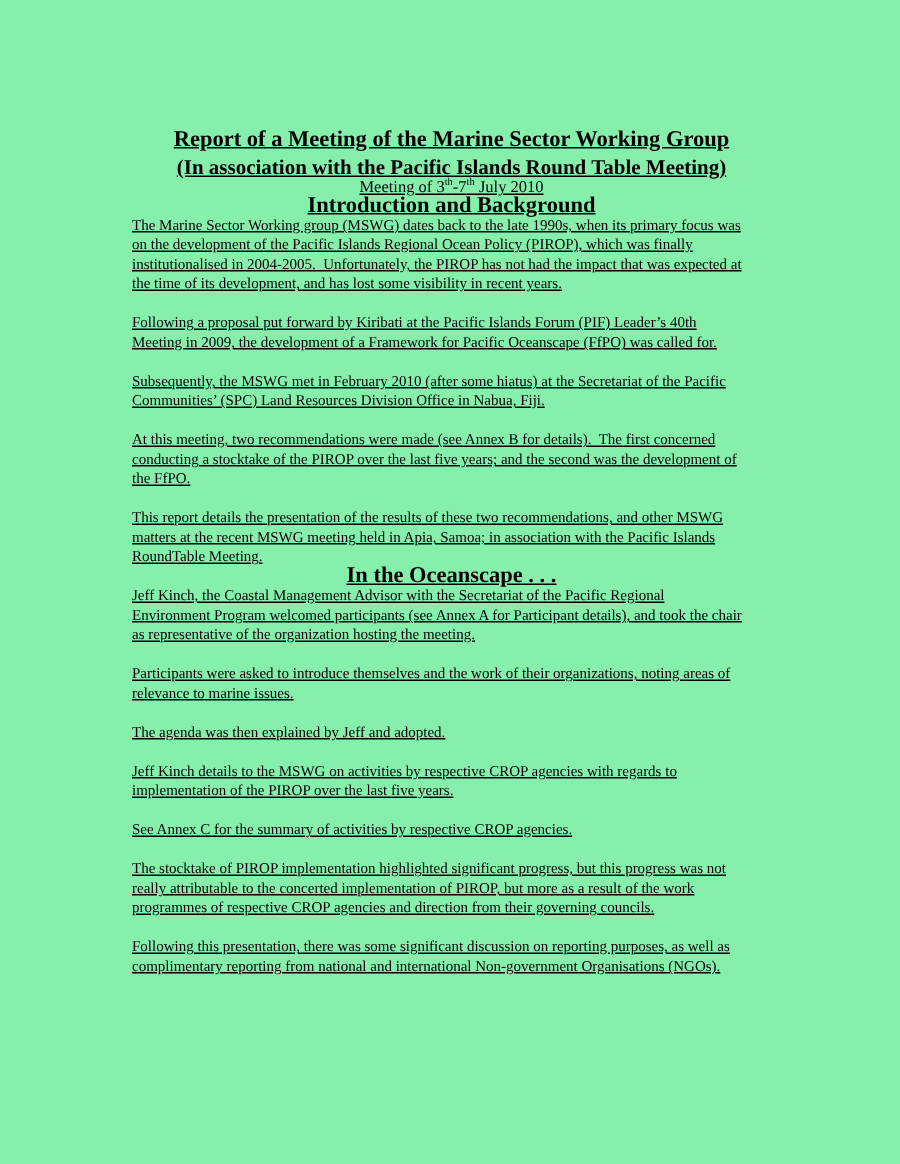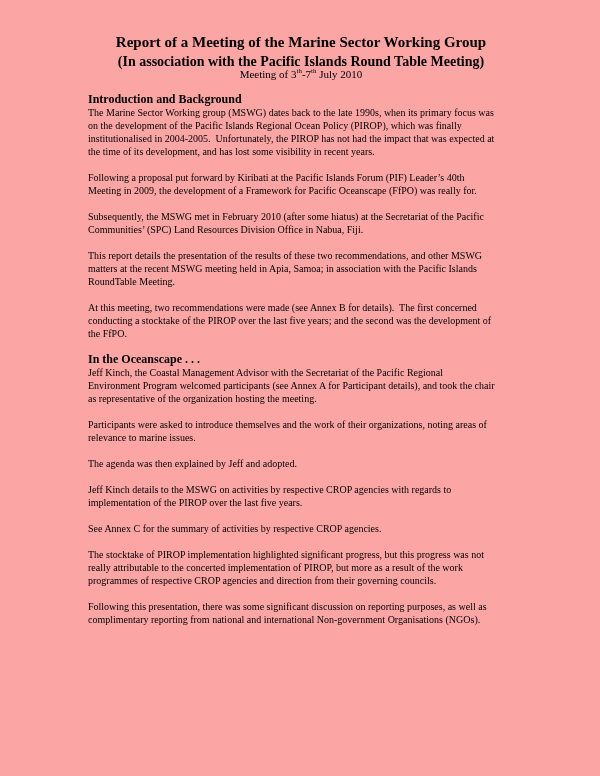--- a/index.html
+++ b/index.html
@@ -9,22 +9,23 @@
   }
   body {
     height: 776px;
     overflow: hidden;
     font-family: "Liberation Serif", "DejaVu Serif", serif;
     color: #000000;
   }
   .page {
     width: 600px;
     height: 776px;
-    background: #fca5a5;
-    padding: 33px 86px 0 88px;
+    background: #86efac;
+    padding: 84px 86px 0 88px;
+    text-decoration: underline;
   }
   .doc-title {
     text-align: center;
     font-weight: bold;
     font-size: 15px;
     line-height: 18px;
   }
   .doc-subtitle {
     text-align: center;
     font-weight: bold;
@@ -37,23 +38,23 @@
     font-size: 11px;
     line-height: 12px;
   }
   .doc-centerline .sup {
     font-size: 7px;
     vertical-align: super;
     line-height: 0;
   }
   .section-heading {
     font-weight: bold;
-    font-size: 12px;
+    font-size: 15px;
     line-height: 13px;
-    margin-top: 13px;
+    text-align: center;
   }
   .para {
     font-size: 10px;
     line-height: 13px;
     margin-top: 13px;
     white-space: pre-wrap;
   }
   .section-heading + .para {
     margin-top: 0;
   }
@@ -70,29 +71,29 @@
   <div class="doc-centerline"><span>Meeting of 3</span><span class="sup">th</span><span>-7</span><span class="sup">th</span><span> July 2010</span></div>
 
 
   <div>
     <div class="section-heading">Introduction and Background</div>
     <div class="para">The Marine Sector Working group (MSWG) dates back to the late 1990s, when its primary focus was
 on the development of the Pacific Islands Regional Ocean Policy (PIROP), which was finally
 institutionalised in 2004-2005.  Unfortunately, the PIROP has not had the impact that was expected at
 the time of its development, and has lost some visibility in recent years.</div>
     <div class="para">Following a proposal put forward by Kiribati at the Pacific Islands Forum (PIF) Leader’s 40th
-Meeting in 2009, the development of a Framework for Pacific Oceanscape (FfPO) was really for.</div>
+Meeting in 2009, the development of a Framework for Pacific Oceanscape (FfPO) was called for.</div>
     <div class="para">Subsequently, the MSWG met in February 2010 (after some hiatus) at the Secretariat of the Pacific
 Communities’ (SPC) Land Resources Division Office in Nabua, Fiji.</div>
+    <div class="para">At this meeting, two recommendations were made (see Annex B for details).  The first concerned
+conducting a stocktake of the PIROP over the last five years; and the second was the development of
+the FfPO.</div>
     <div class="para">This report details the presentation of the results of these two recommendations, and other MSWG
 matters at the recent MSWG meeting held in Apia, Samoa; in association with the Pacific Islands
 RoundTable Meeting.</div>
-    <div class="para">At this meeting, two recommendations were made (see Annex B for details).  The first concerned
-conducting a stocktake of the PIROP over the last five years; and the second was the development of
-the FfPO.</div>
   </div>
 
   <div>
     <div class="section-heading">In the Oceanscape . . .</div>
     <div class="para">Jeff Kinch, the Coastal Management Advisor with the Secretariat of the Pacific Regional
 Environment Program welcomed participants (see Annex A for Participant details), and took the chair
 as representative of the organization hosting the meeting.</div>
     <div class="para">Participants were asked to introduce themselves and the work of their organizations, noting areas of
 relevance to marine issues.</div>
     <div class="para">The agenda was then explained by Jeff and adopted.</div>

